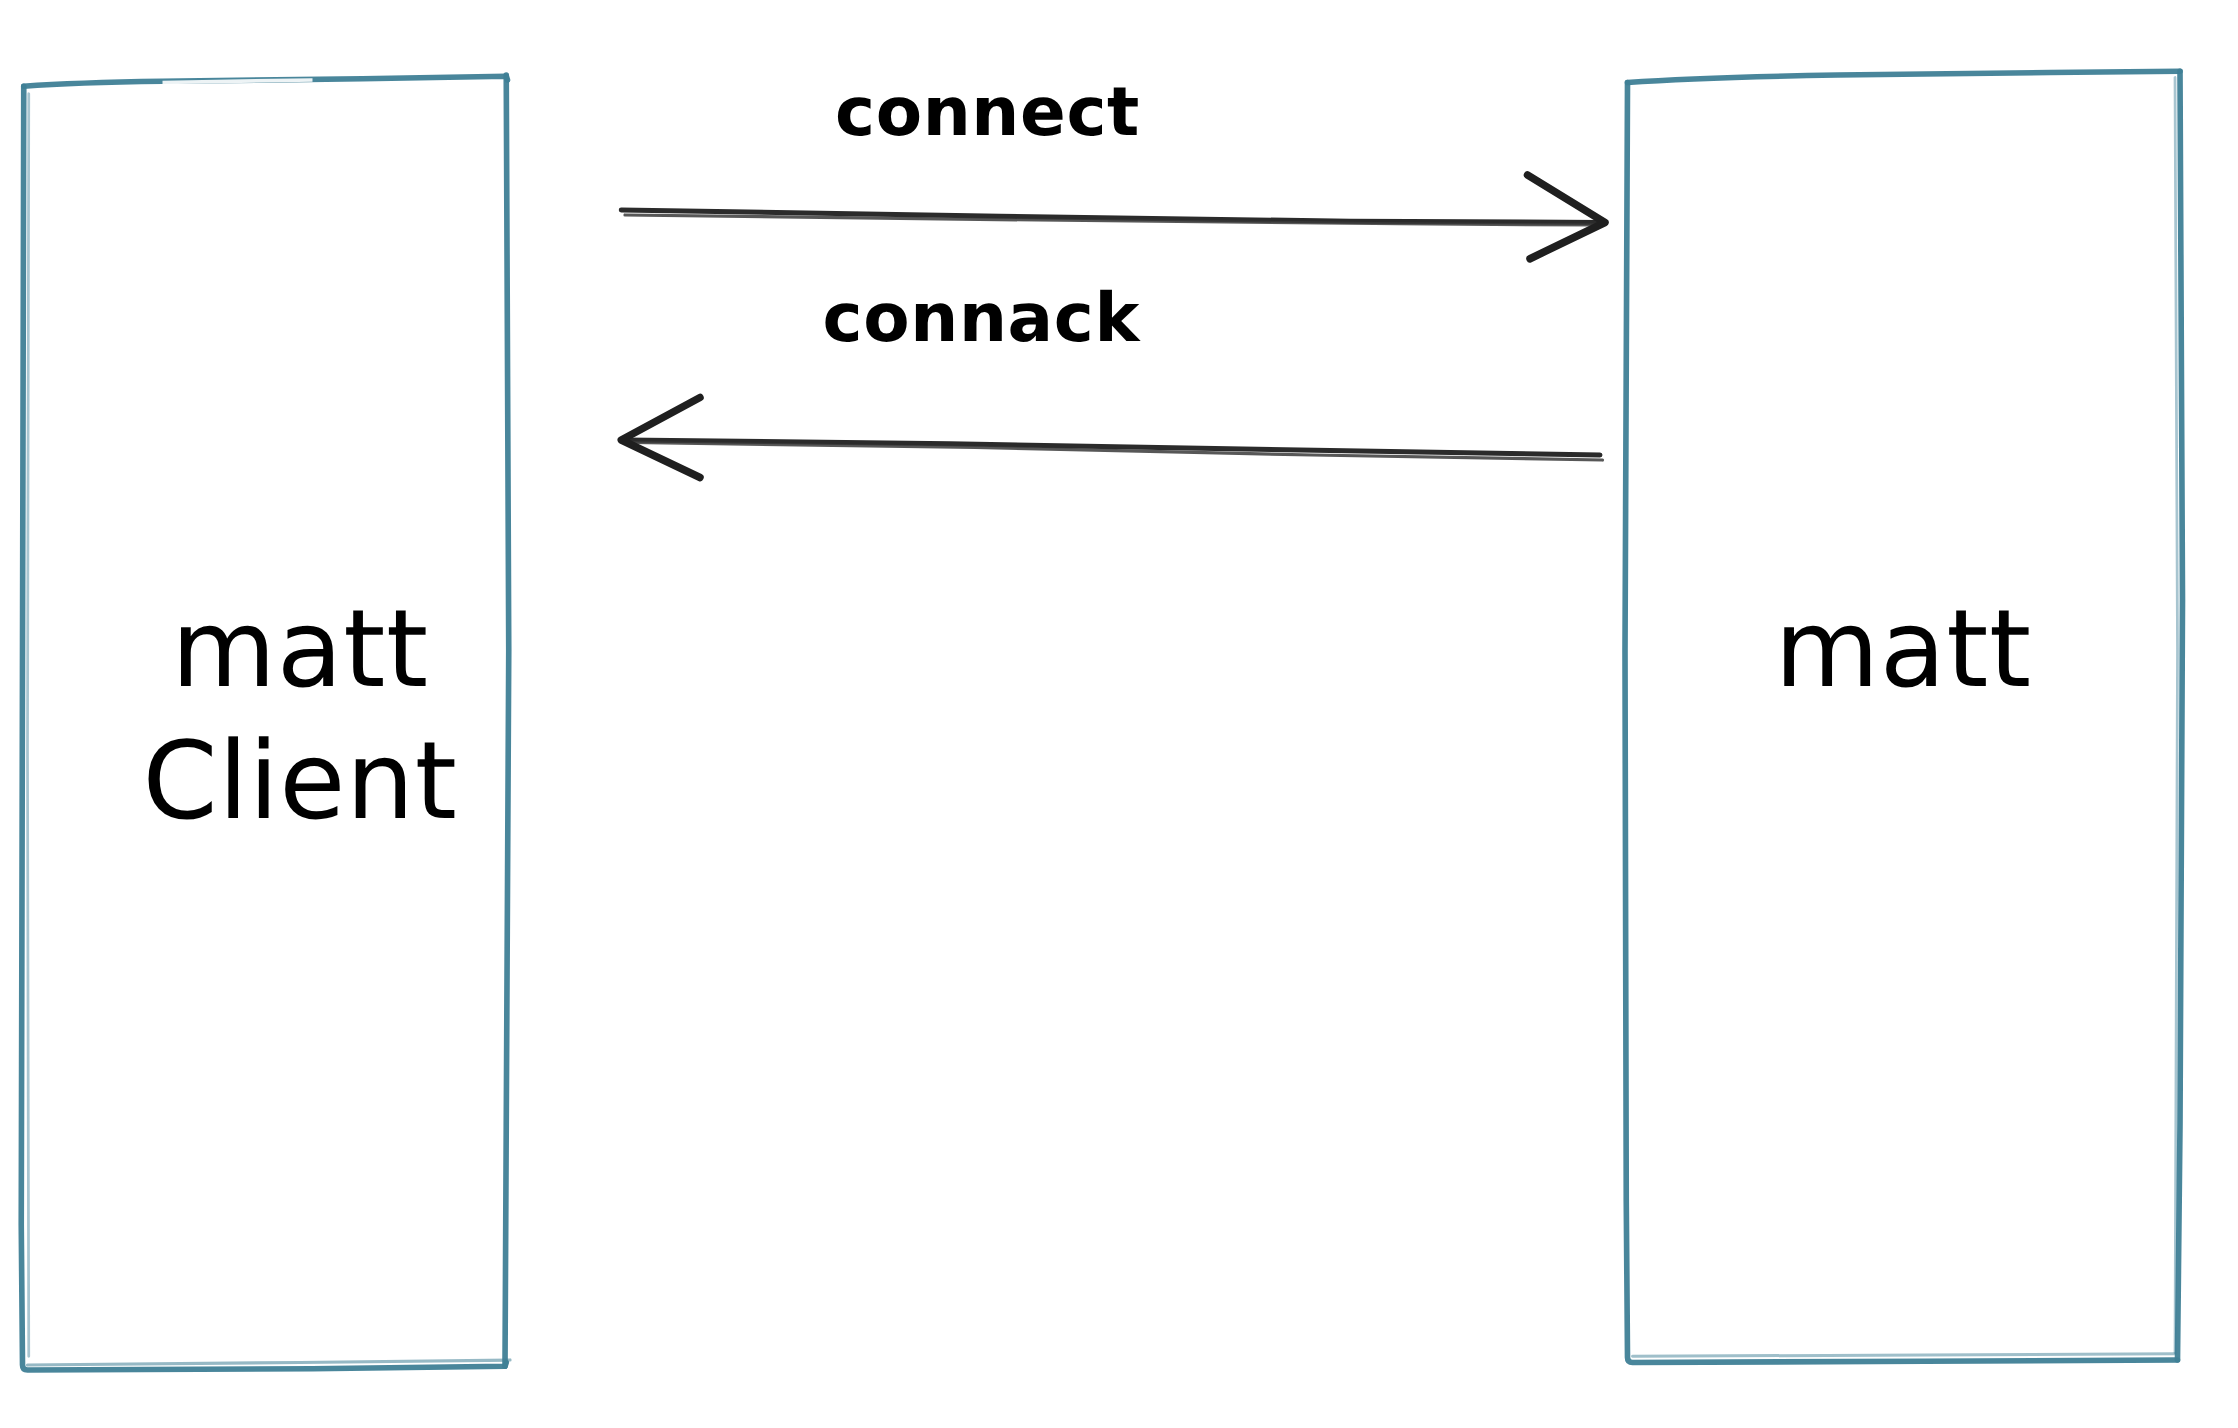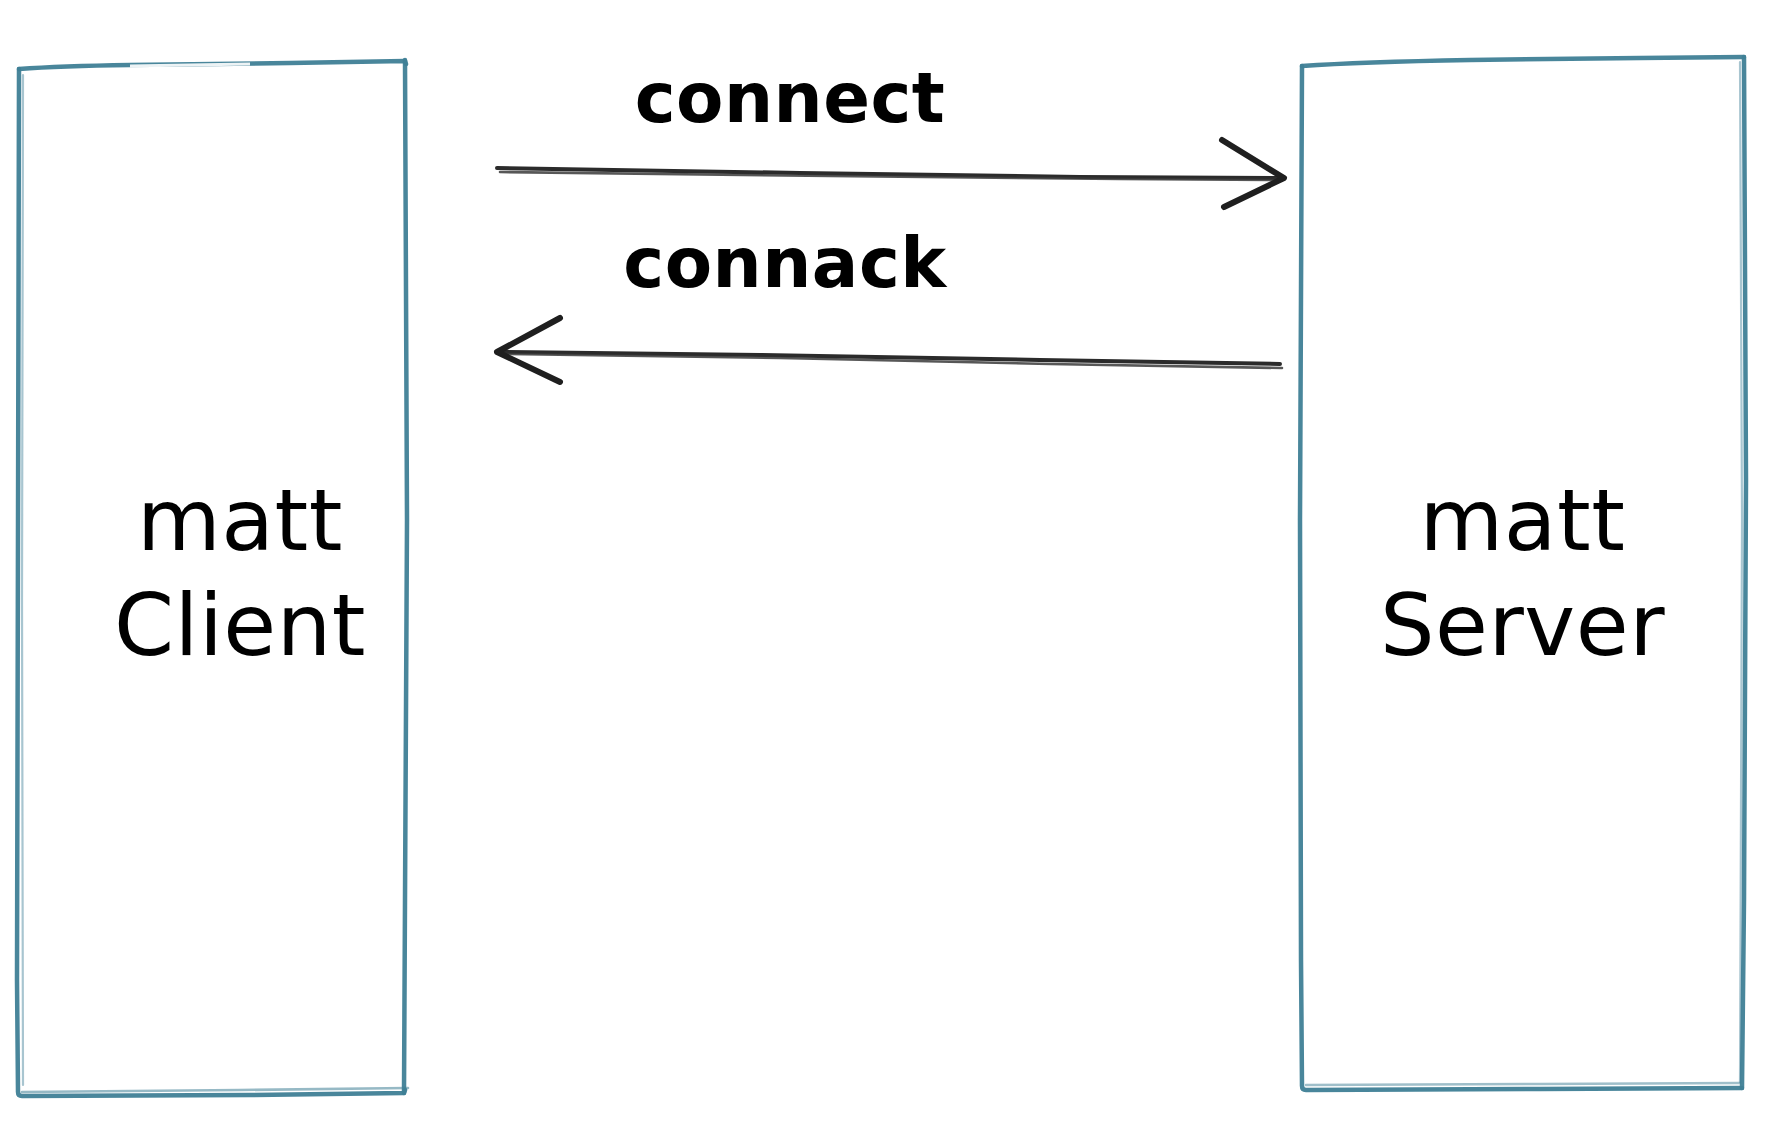--- a/index.html
+++ b/index.html
@@ -51,21 +51,21 @@
   }
   .node-label .line1,
   .node-label .line2 {
     display: block;
   }
   .edge-label {
     position: absolute;
     color: #000000;
     font-family: "DejaVu Sans", sans-serif;
     font-weight: 600;
-    font-size: 69px;
+    font-size: 54px;
     letter-spacing: 0.5px;
     white-space: nowrap;
     user-select: none;
     text-align: center;
   }
   #label-connect {
     left: 580px;
     top: 58px;
     width: 420px;
   }
@@ -118,20 +118,19 @@
     </g>
   </svg>
 
   <div class="node-label" id="client-label">
     <span class="line1">matt</span>
     <span class="line2">Client</span>
   </div>
 
   <div class="node-label" id="server-label">
     <span class="line1">matt</span>
-    <span class="line2">Server</span>
   </div>
 
   <div class="edge-label" id="label-connect">connect</div>
 
   <div class="edge-label" id="label-connack">connack</div>
 
 </div>
 
 </body></html>

